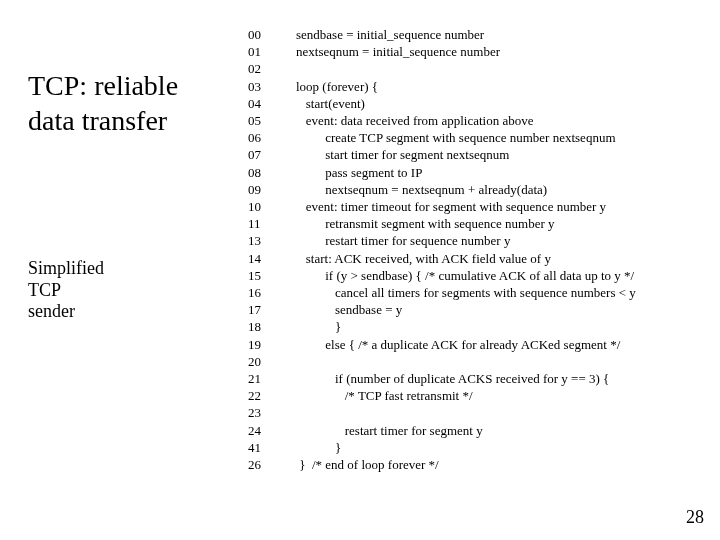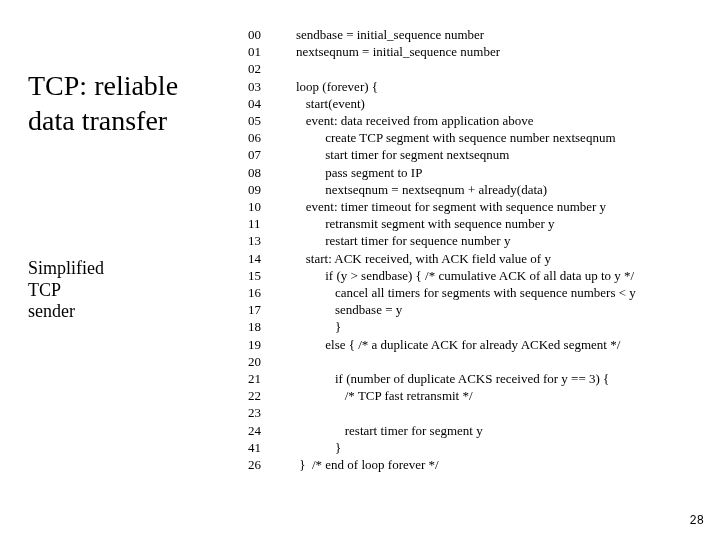--- a/index.html
+++ b/index.html
@@ -47,22 +47,22 @@
     text-align: left;
   }
   .txt {
     display: inline-block;
     margin-left: 24px;
   }
   .pagenum {
     position: absolute;
     right: 16px;
     bottom: 12px;
-    font-family: Liberation Mono, monospace;
-    font-size: 12px;
+    font-family: Liberation Serif, serif;
+    font-size: 18px;
   }
 </style>
 </head>
 <body>
 
 <div class="left">
   <div class="title">
     <span>TCP: reliable</span><br>
     <span>data transfer</span>
   </div>

